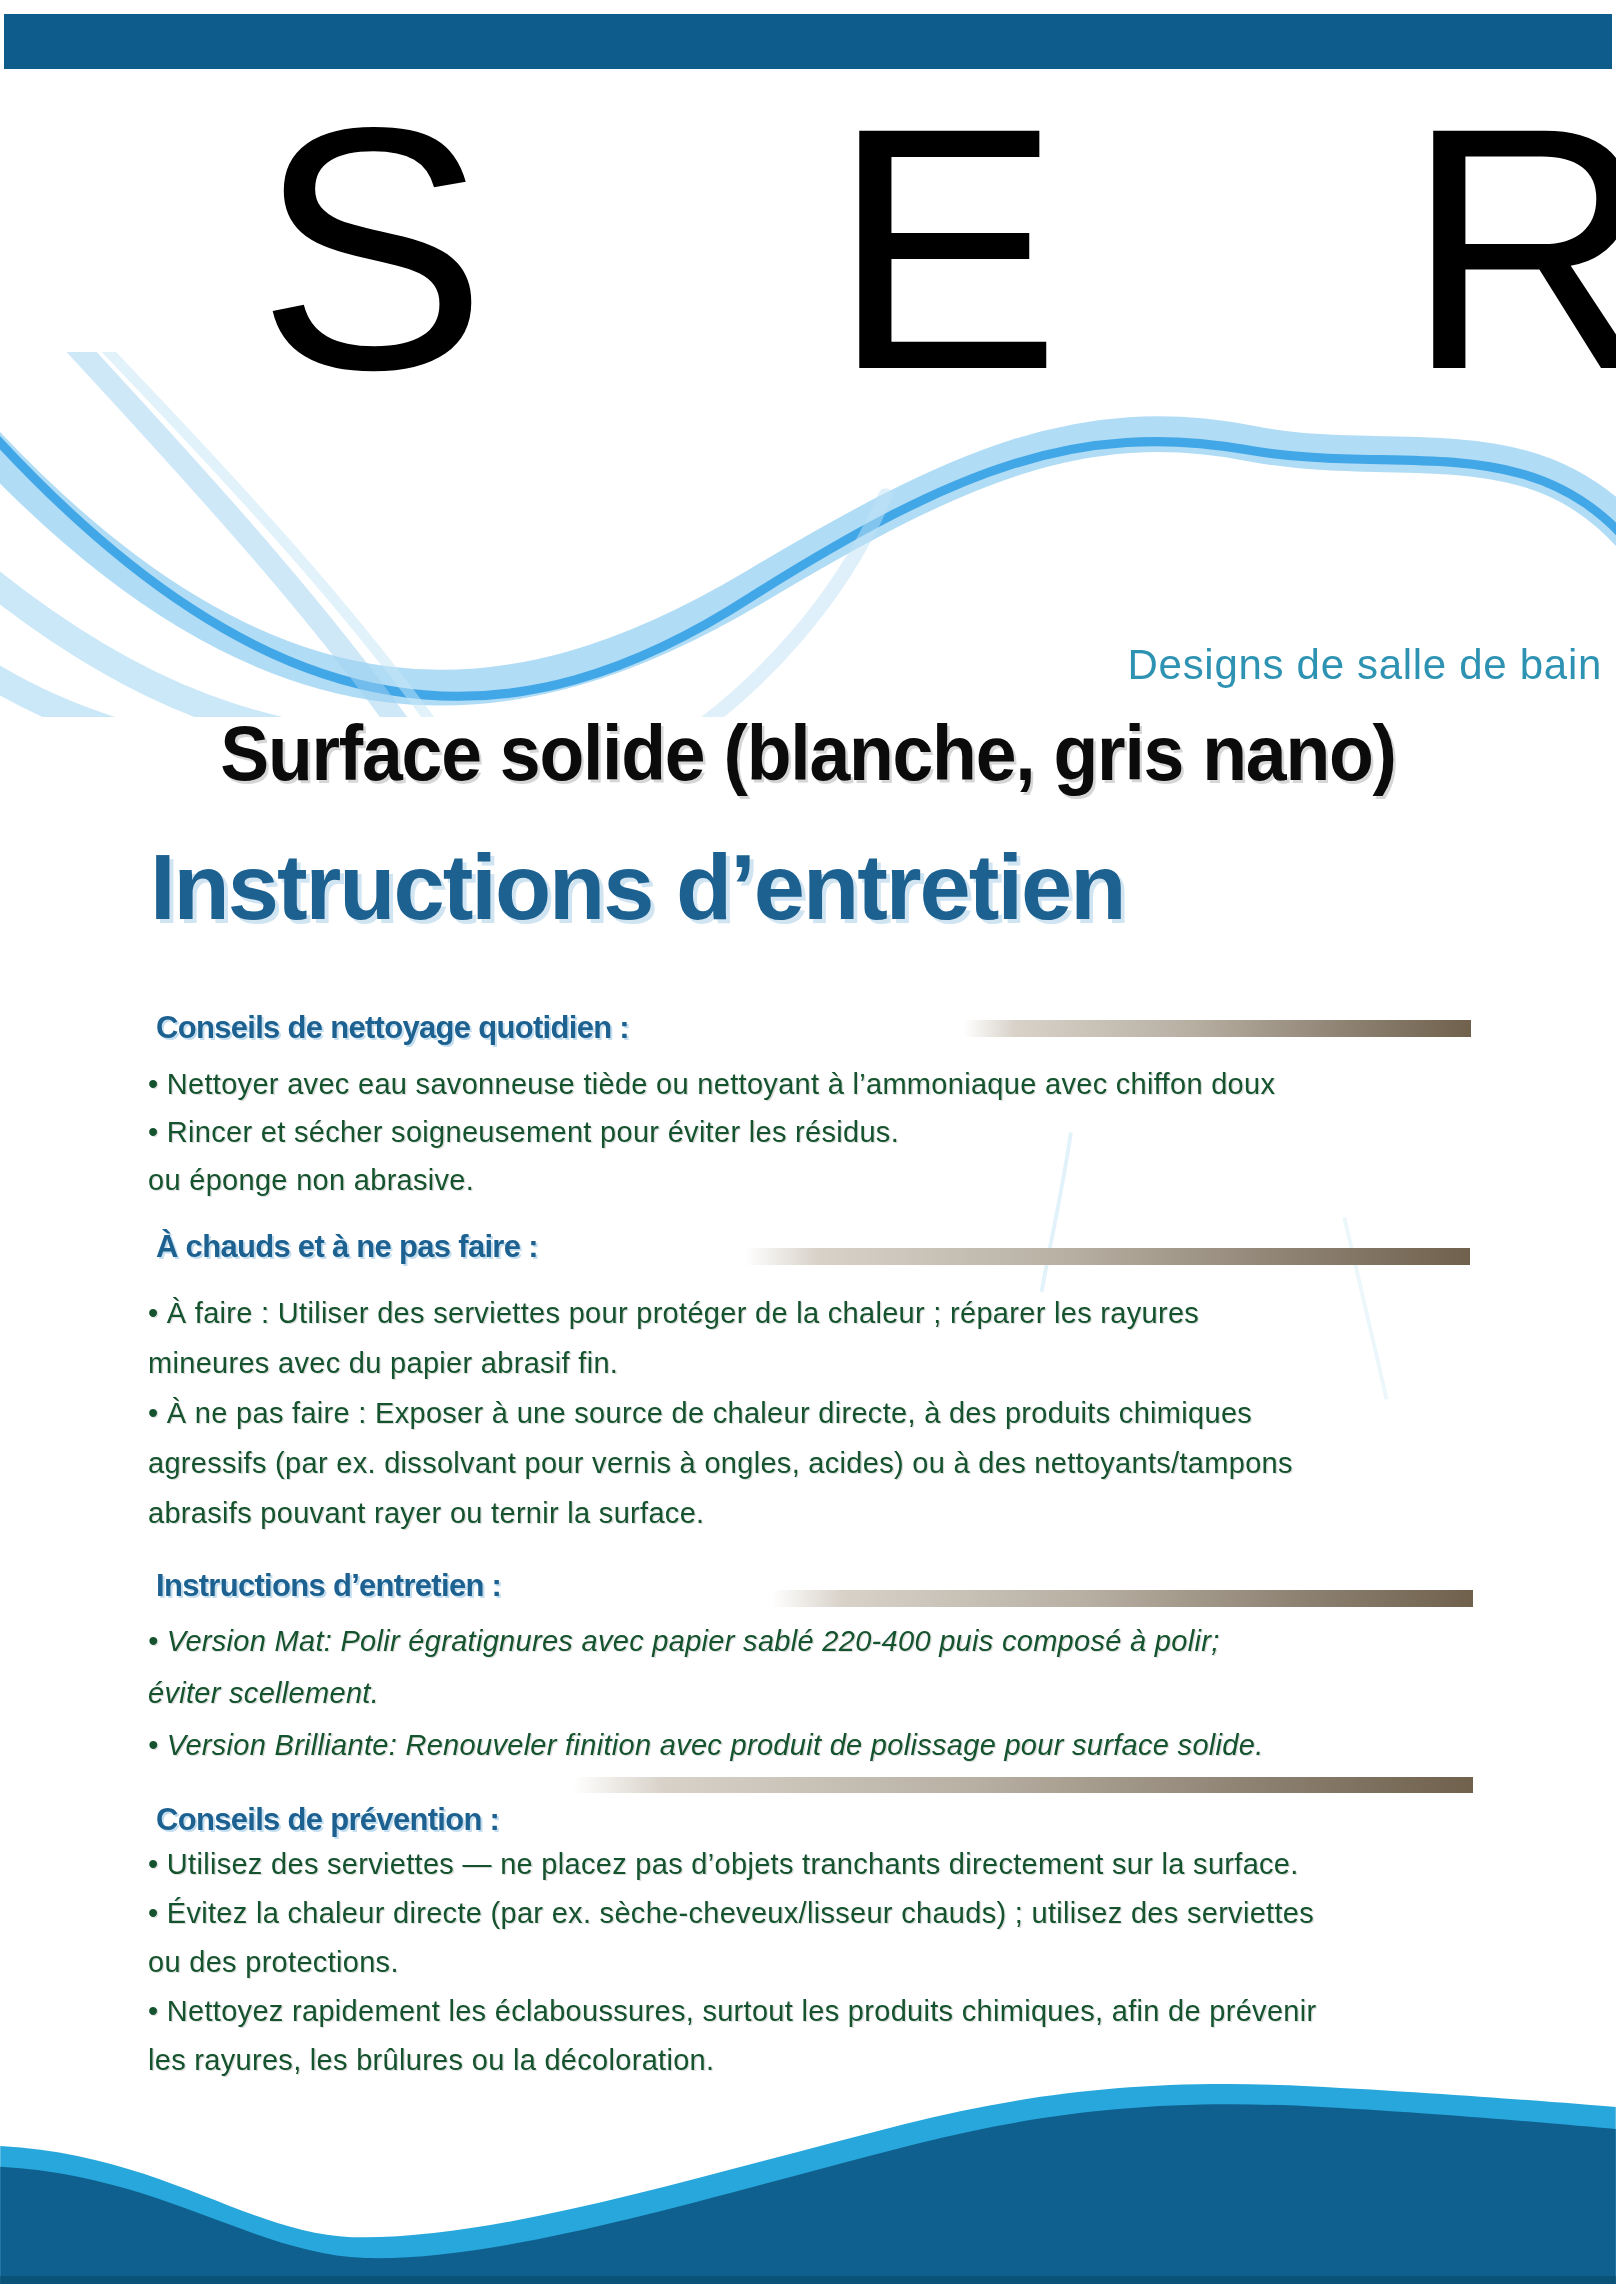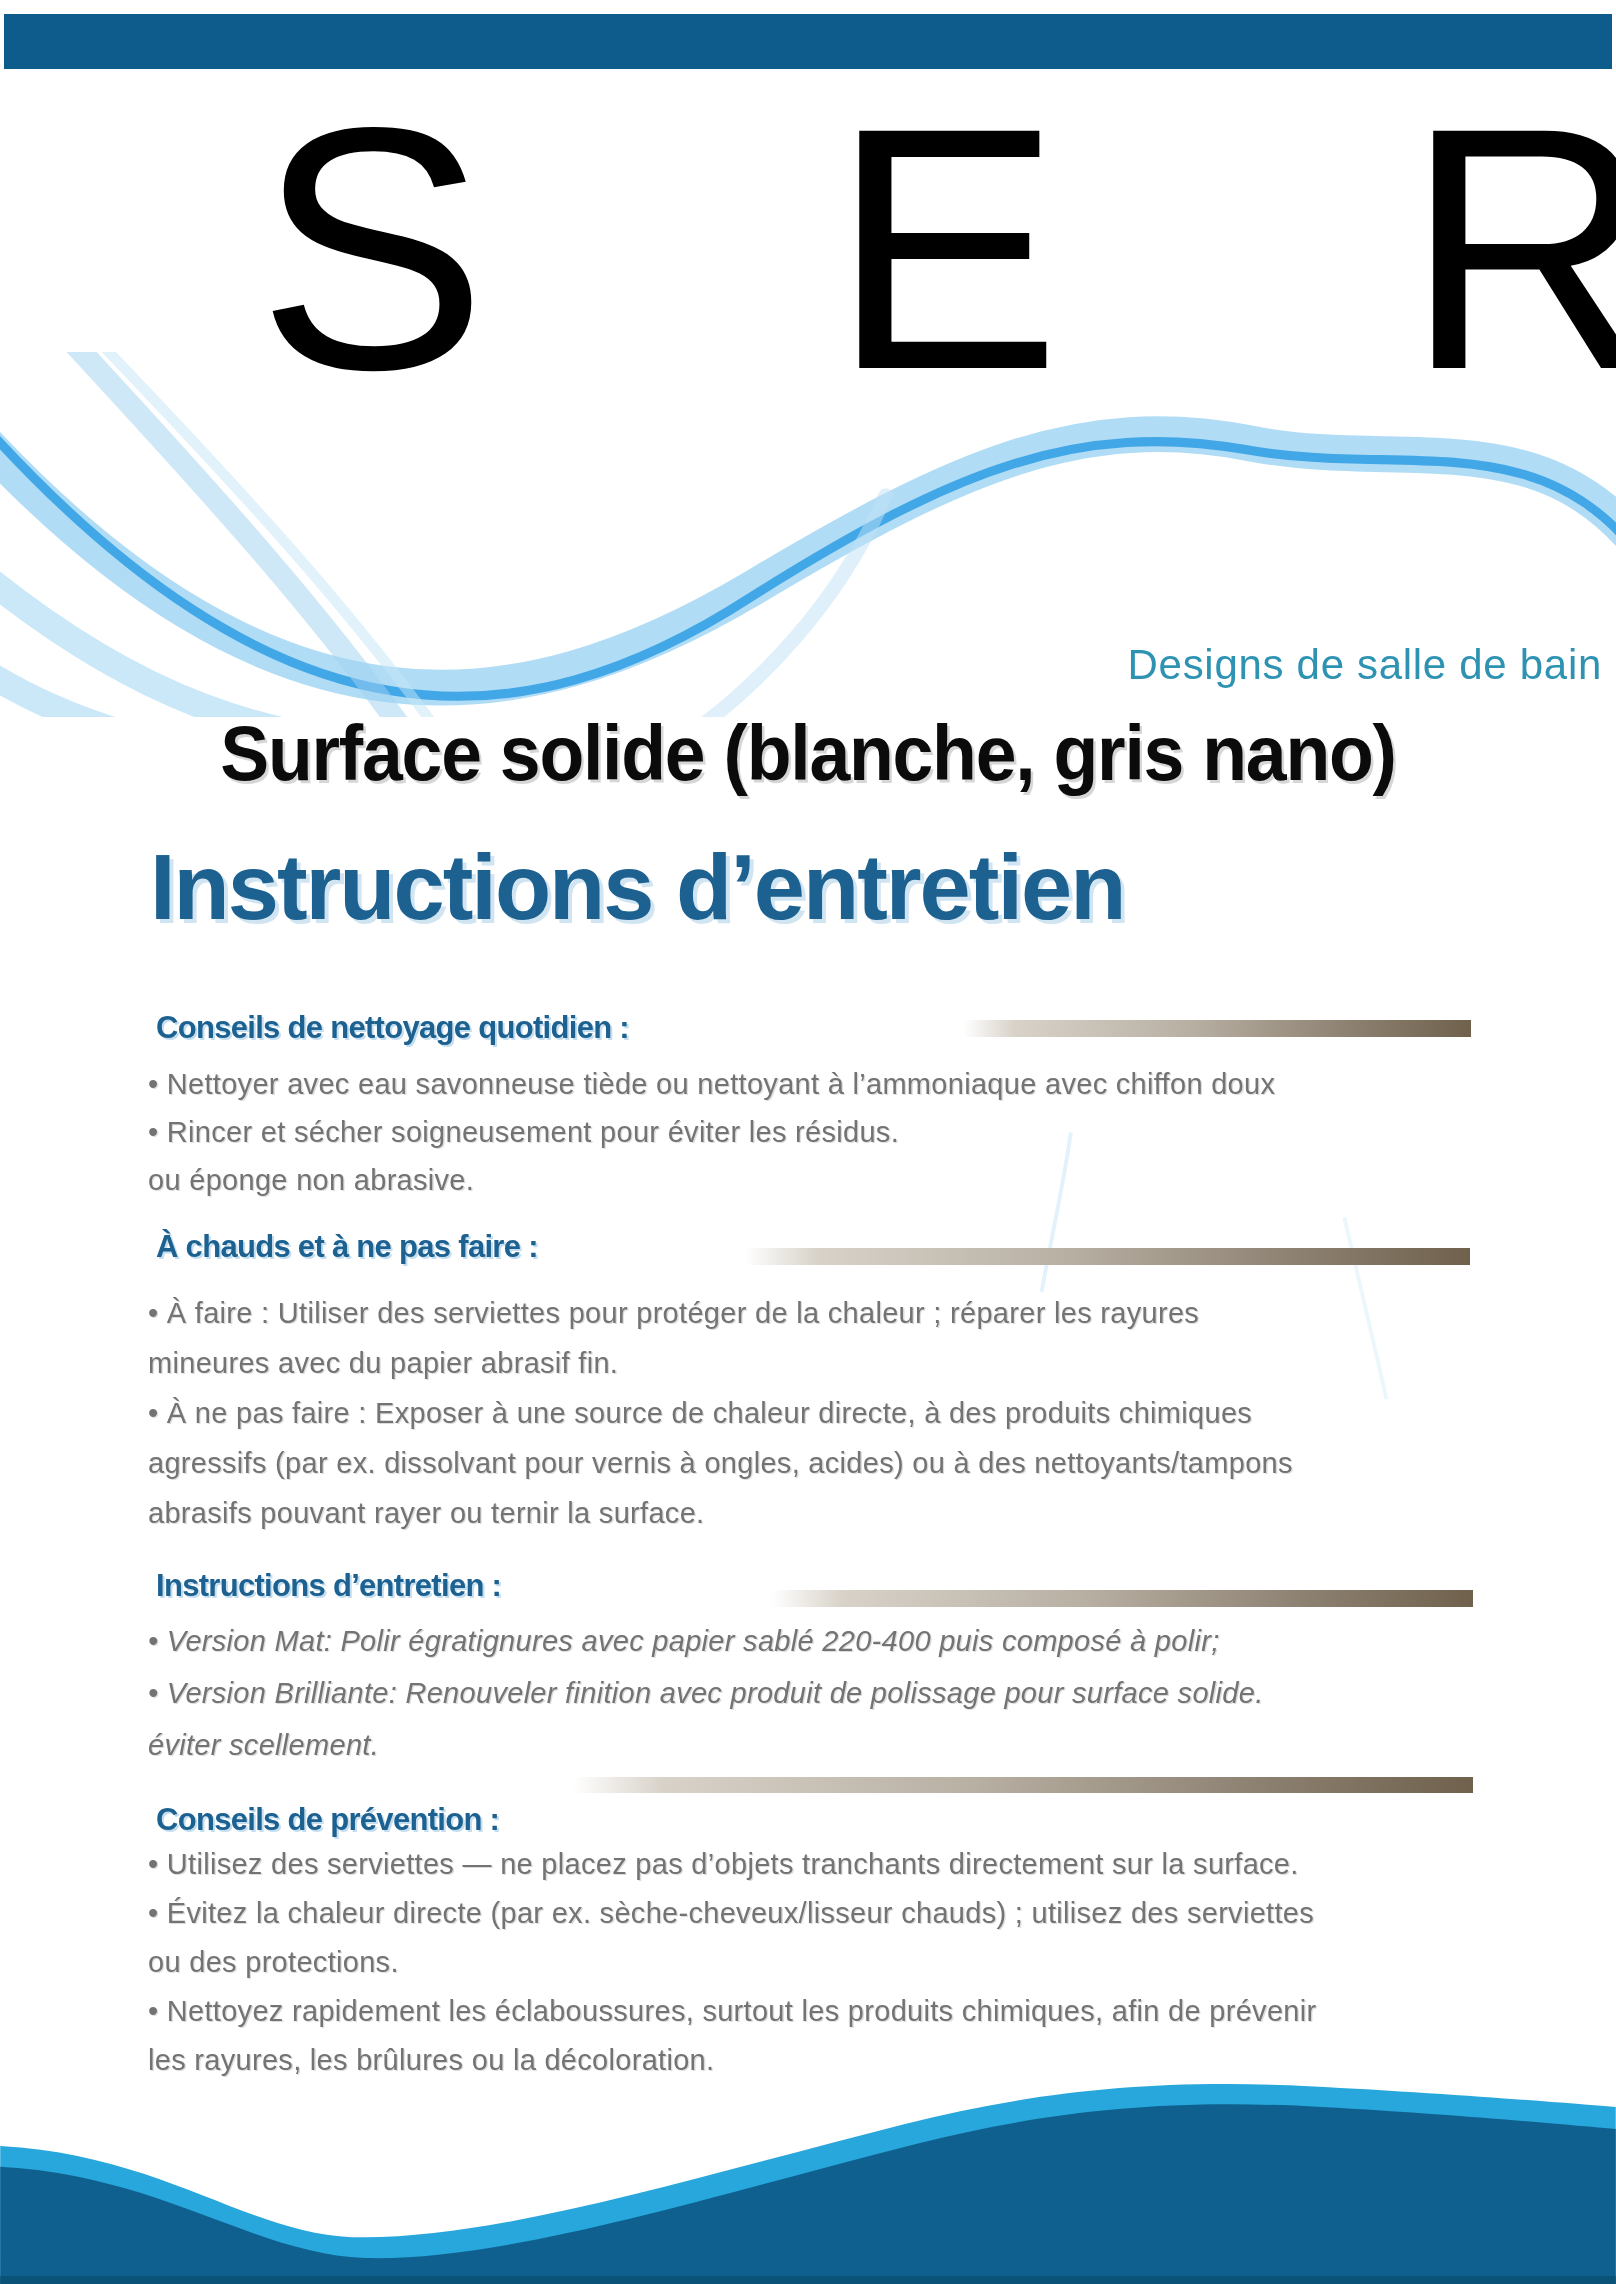--- a/index.html
+++ b/index.html
@@ -31,21 +31,21 @@
     position:absolute;left:156px;font-size:31px;font-weight:bold;color:#1d6191;
     letter-spacing:-0.7px;line-height:1;white-space:nowrap;
     text-shadow:2px 2px 0 rgba(150,195,225,0.55);
   }
   .divider-bar{
     position:absolute;height:17px;
     background:linear-gradient(90deg, rgba(216,211,202,0) 0%, #d8d2c9 10%,
                #b7afa2 45%, #8e8273 75%, #6f614c 100%);
   }
   .body-lines{
-    position:absolute;left:148px;font-size:29px;color:#737373;
+    position:absolute;left:148px;font-size:29px;color:#14532d;
     white-space:pre;letter-spacing:0.3px;
     text-shadow:1.3px 1.3px 0 rgba(130,130,130,0.28);
   }
   .body-lines div{height:inherit;}
   svg{display:block;}
 </style>
 </head>
 <body>
 
 <div id="page">
@@ -79,21 +79,21 @@
 
   <div id="sections">
       <div class="section-heading" style="top: 1012px;">Conseils de nettoyage quotidien :</div>
       <div class="divider-bar" style="left: 964px; top: 1020px; width: 507px; height: 17px;"></div>
       <div class="body-lines" style="top: 1060px; line-height: 48px;"><div>• Nettoyer avec eau savonneuse tiède ou nettoyant à l’ammoniaque avec chiffon doux</div><div>• Rincer et sécher soigneusement pour éviter les résidus.</div><div>ou éponge non abrasive.</div></div>
       <div class="section-heading" style="top: 1231px;">À chauds et à ne pas faire :</div>
       <div class="divider-bar" style="left: 745px; top: 1248px; width: 725px; height: 17px;"></div>
       <div class="body-lines" style="top: 1288px; line-height: 50px;"><div>• À faire : Utiliser des serviettes pour protéger de la chaleur ; réparer les rayures</div><div>mineures avec du papier abrasif fin.</div><div>• À ne pas faire : Exposer à une source de chaleur directe, à des produits chimiques</div><div>agressifs (par ex. dissolvant pour vernis à ongles, acides) ou à des nettoyants/tampons</div><div>abrasifs pouvant rayer ou ternir la surface.</div></div>
       <div class="section-heading" style="top: 1570px;">Instructions d’entretien :</div>
       <div class="divider-bar" style="left: 772px; top: 1590px; width: 701px; height: 17px;"></div>
-      <div class="body-lines" style="top: 1615px; line-height: 52px; font-style: italic;"><div>• Version Mat: Polir égratignures avec papier sablé 220-400 puis composé à polir;</div><div>• Version Brilliante: Renouveler finition avec produit de polissage pour surface solide.</div><div>éviter scellement.</div></div>
+      <div class="body-lines" style="top: 1615px; line-height: 52px; font-style: italic;"><div>• Version Mat: Polir égratignures avec papier sablé 220-400 puis composé à polir;</div><div>éviter scellement.</div><div>• Version Brilliante: Renouveler finition avec produit de polissage pour surface solide.</div></div>
       <div class="section-heading" style="top: 1804px;">Conseils de prévention :</div>
       <div class="divider-bar" style="left: 573px; top: 1777px; width: 900px; height: 15.6px;"></div>
       <div class="body-lines" style="top: 1840px; line-height: 49px;"><div>• Utilisez des serviettes — ne placez pas d’objets tranchants directement sur la surface.</div><div>• Évitez la chaleur directe (par ex. sèche-cheveux/lisseur chauds) ; utilisez des serviettes</div><div>ou des protections.</div><div>• Nettoyez rapidement les éclaboussures, surtout les produits chimiques, afin de prévenir</div><div>les rayures, les brûlures ou la décoloration.</div></div>
     </div>
 
   <svg class="abs" style="left:0;top:2064px;" width="1616" height="220" viewBox="0 0 2482 338">
     <path d="M0,126 C250,140 380,260 540,266 C760,272 1080,170 1390,92 C1580,45 1760,22 2010,34 C2230,45 2400,60 2482,66 L2482,338 L0,338 Z" fill="#27a7db"></path>
     <path d="M0,158 C250,172 390,292 560,298 C780,304 1100,200 1410,122 C1600,75 1780,52 2030,66 C2250,78 2410,94 2482,100 L2482,338 L0,338 Z" fill="#0f608e"></path>
     <rect x="0" y="326" width="2482" height="12" fill="#0b5278"></rect>
   </svg>

